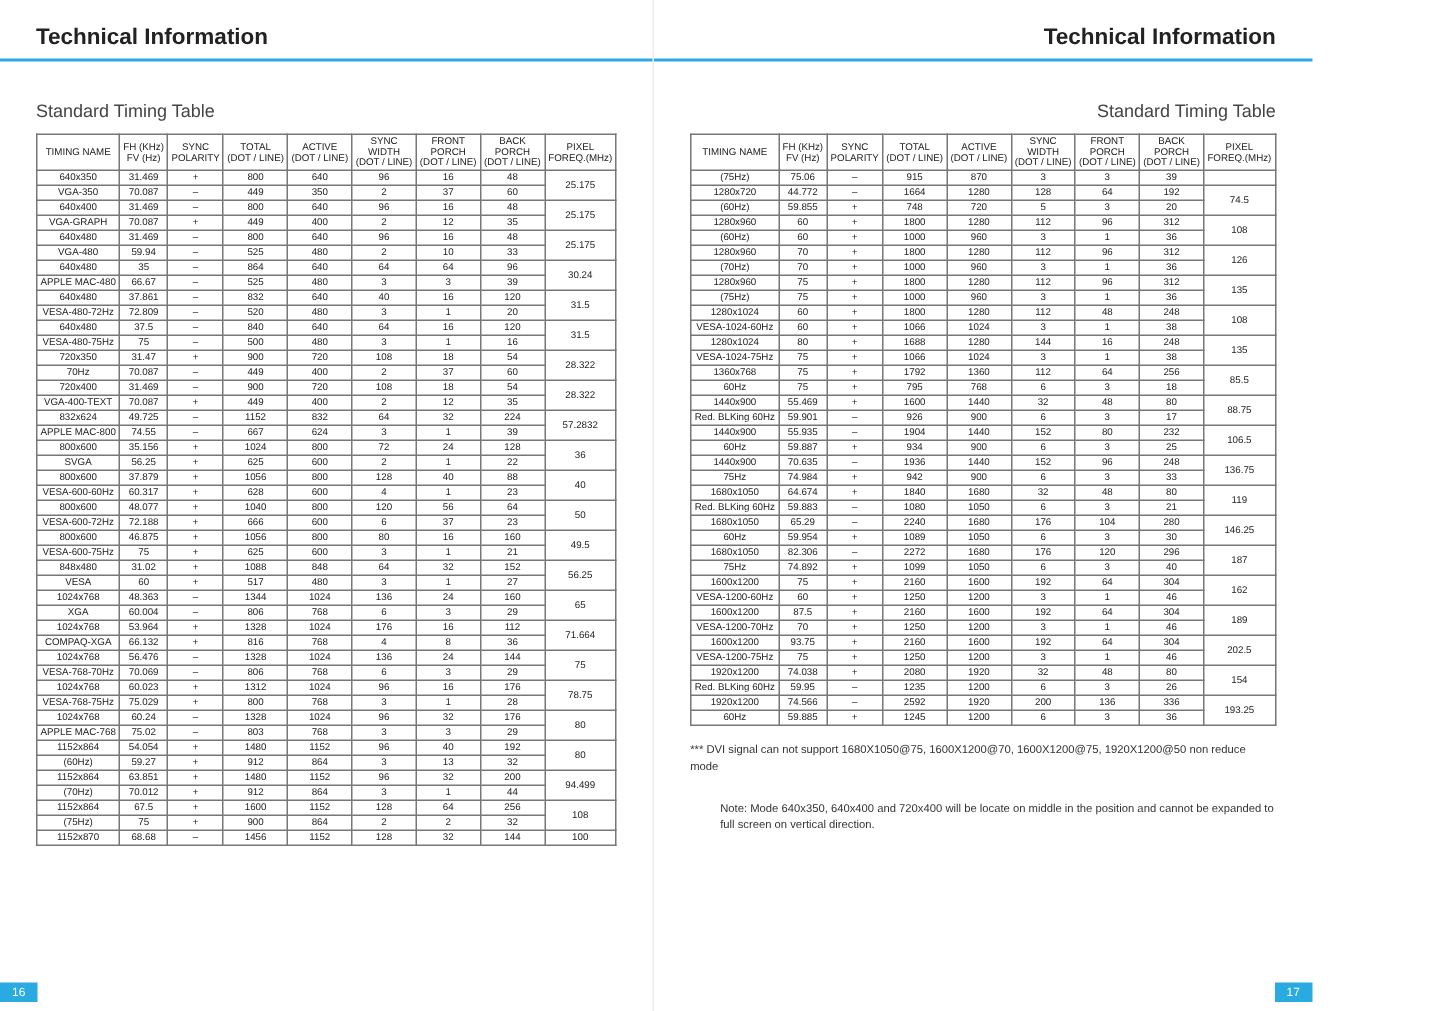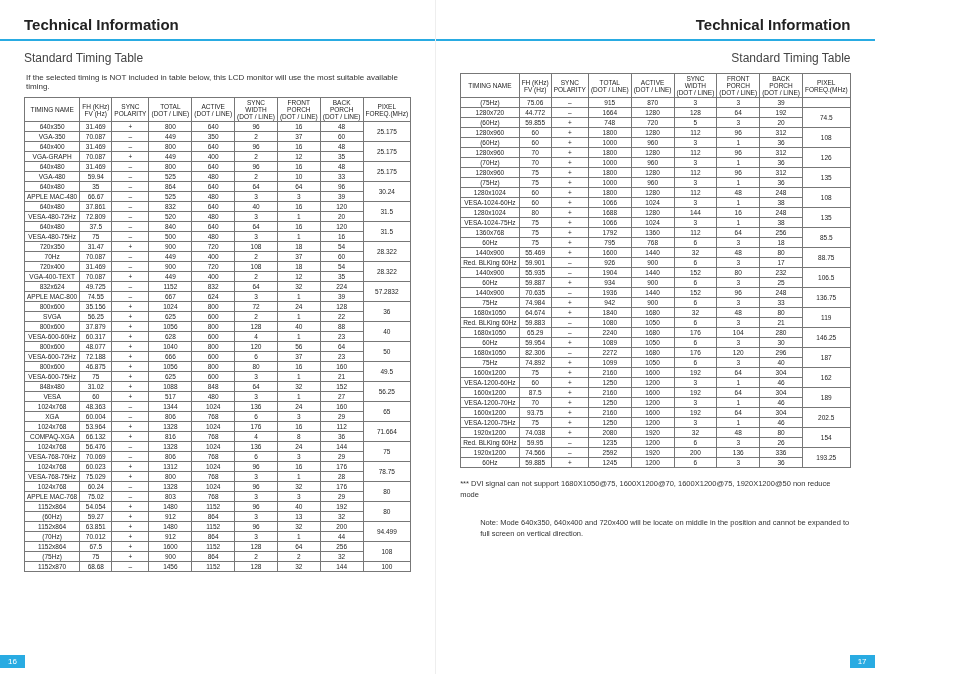--- a/index.html
+++ b/index.html
@@ -1,41 +1,40 @@
 <!DOCTYPE html>
 <html><head>
 <meta charset="utf-8">
 <style>
   html,body{margin:0;padding:0;font-family:Arial,Helvetica,sans-serif;background:#fff;color:#222}
   .spread{display:flex;width:796px;height:674px}
   .page{flex:1;display:flex;flex-direction:column;padding:16px 24px 8px 24px;box-sizing:border-box;position:relative}
   .page.left  {border-right:1px solid #eee}
   h1.title{font:bold 15px Arial;margin:0 0 6px 0;color:#222}
   .rule{height:2px;background:#29abe2;margin:0 -24px 10px -24px}
-  h2.sub{font:400 12px Arial;color:#444;margin:0 0 8px 0}
+  h2.sub{font:400 12px Arial;color:#444;margin:16px 0 8px 0}
   .intro{font:8px Arial;color:#333;margin:0 0 6px 2px}
   table.tbl{border-collapse:collapse;width:100%;font:6.5px Arial}
   table.tbl th,table.tbl td{border:1px solid #777;padding:1px 2px;text-align:center;white-space:nowrap}
   table.tbl th{font-weight:400}
   .notes{font:7.5px Arial;color:#333;margin-top:10px;line-height:1.5}
   .pgnum{position:absolute;bottom:6px;font:8px Arial;background:#29abe2;color:#fff;padding:2px 8px}
   .page.left  .pgnum{left:0}
   .page.right .pgnum{right:0}
   .page.right h1.title,.page.right h2.sub{text-align:right}
 </style>
 </head>
 <body>
 
 <div class="spread">
 
   <div class="page left">
     <h1 class="title">Technical Information</h1>
     <div class="rule"></div>
     <h2 class="sub">Standard Timing Table</h2>
-    <p class="intro">If the selected timing is NOT included in table below, this LCD monitor will use the most suitable available timing.</p>
     <table class="tbl">
       <thead>
           <tr>
             <th>TIMING NAME</th>
             <th>FH (KHz)<br>FV (Hz)</th>
             <th>SYNC<br>POLARITY</th>
             <th>TOTAL<br>(DOT / LINE)</th>
             <th>ACTIVE<br>(DOT / LINE)</th>
             <th>SYNC<br>WIDTH<br>(DOT / LINE)</th>
             <th>FRONT<br>PORCH<br>(DOT / LINE)</th>

